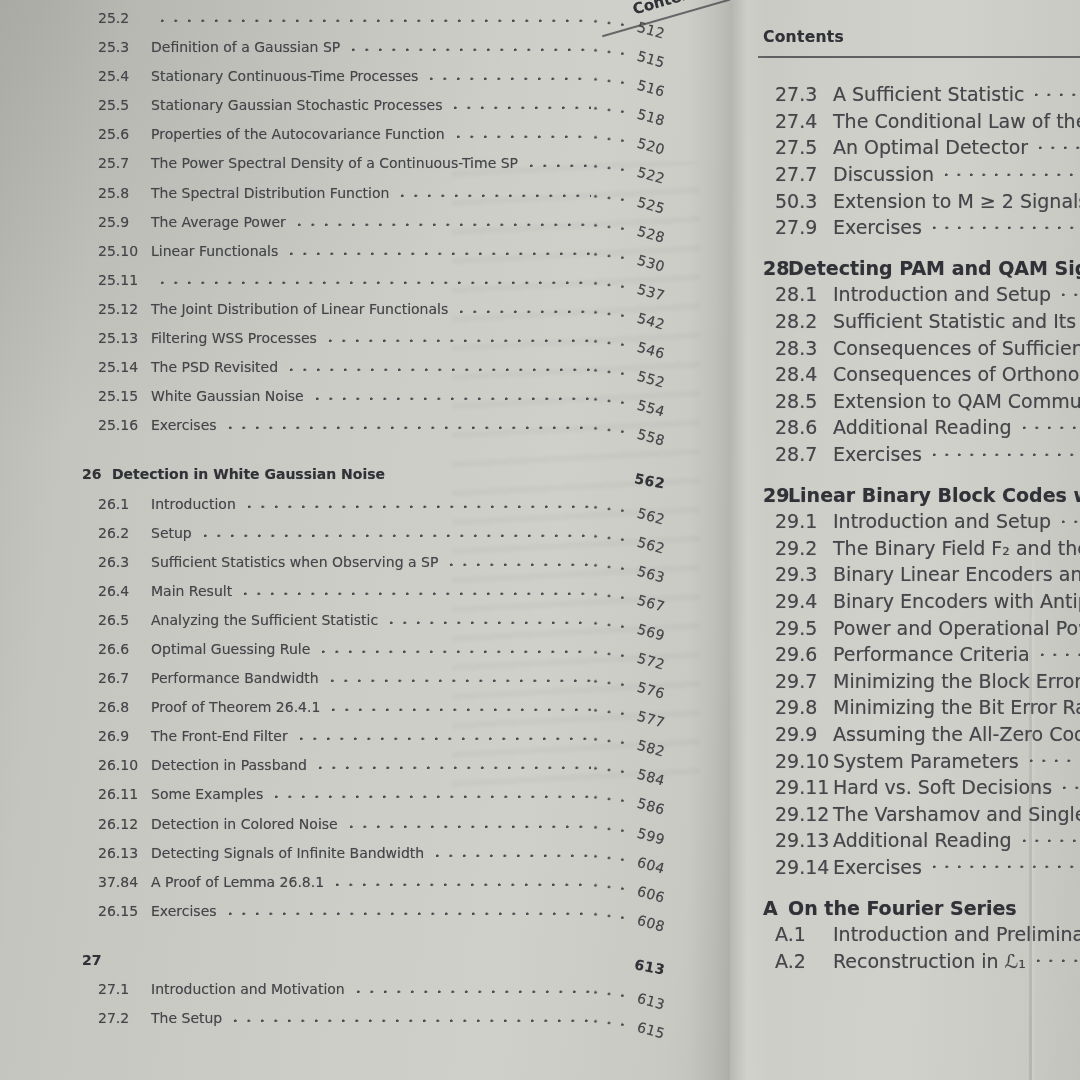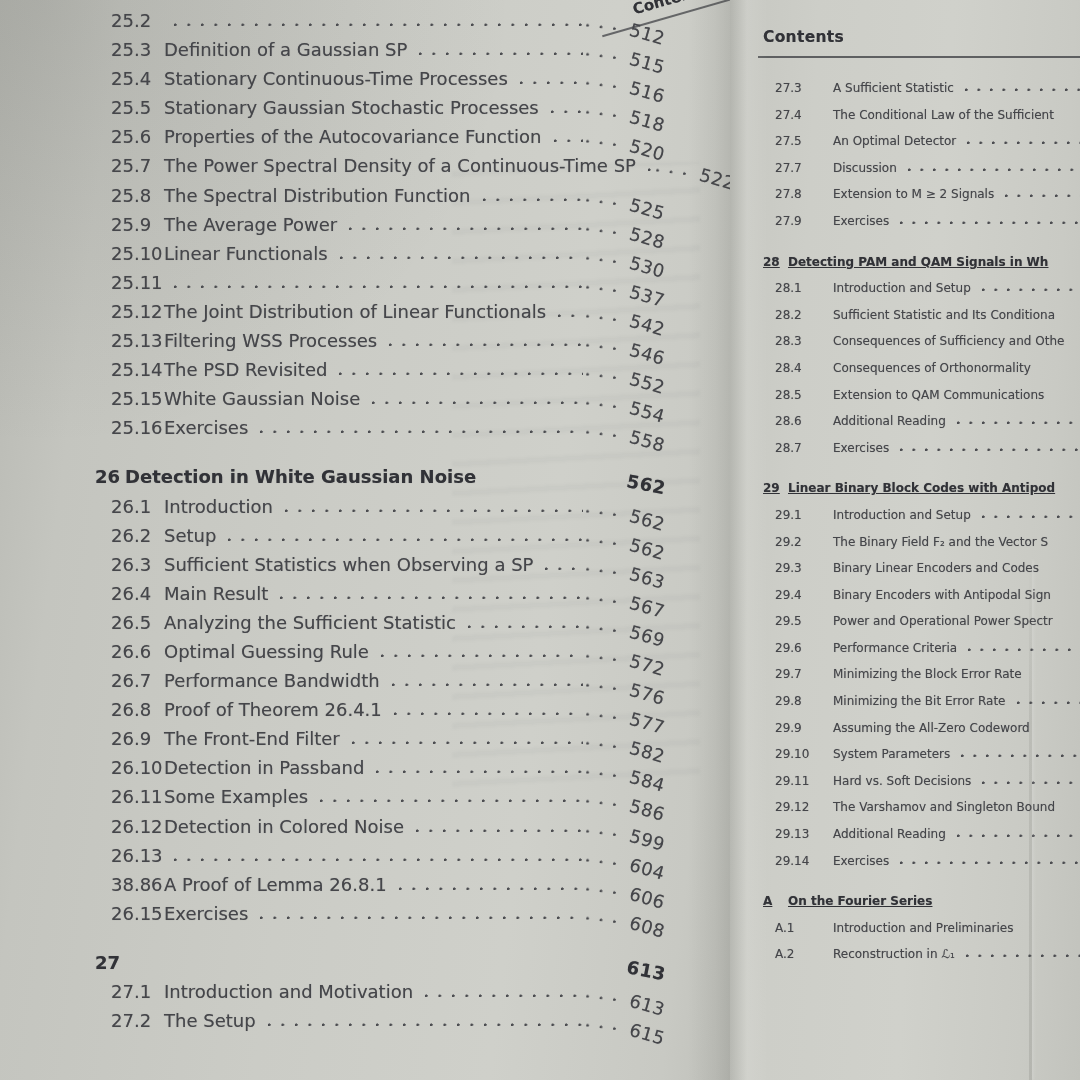--- a/index.html
+++ b/index.html
@@ -56,24 +56,24 @@
     background:rgba(66,67,71,.8);
   }
   
   .toc{position:absolute;}
   .lp .toc{left:80px;top:10px;width:585px;}
   .rp .toc{left:30px;top:81px;width:320px;}
   .row{
     display:flex;align-items:baseline;white-space:nowrap;
     text-shadow:0 0 .7px rgba(64,65,70,.45);
   }
-  .lp .row{height:29.1px;font-size:18px;margin-left:13px;}
-  .rp .row{height:26.6px;font-size:12px;}
+  .lp .row{height:29.1px;font-size:14px;}
+  .rp .row{height:26.6px;font-size:19px;align-items:center;}
   .lp .gap{margin-top:20px;}
-  .rp .gap{margin-top:14px;text-decoration:underline;}
+  .rp .gap{margin-top:14px;}
   .no{flex:none;}
   .lp .no{width:53px;margin-left:18px;}
   .lp .ch .no{width:30px;margin-left:2px;}
   .rp .no{width:58px;margin-left:15px;}
   .rp .ch .no{width:25px;margin-left:3px;}
   .ti{flex:none;padding-right:2px;}
   .ch{font-weight:bold;color:var(--bold,#313237);}
   .lead{flex:1 1 auto;display:flex;align-items:baseline;min-width:0;}
   .dots{
     flex:1 1 auto;height:5px;align-self:baseline;min-width:6px;
@@ -401,30 +401,31 @@
           <span class="lead">
             <span class="dots"></span>
             <span class="tail">
               <span class="dots"></span>
               <span class="pg">599</span>
             </span>
           </span>
         </div>
         <div class="row">
           <span class="no">26.13</span>
+          <span class="ti">Detecting Signals of Infinite Bandwidth</span>
           <span class="lead">
             <span class="dots"></span>
             <span class="tail">
               <span class="dots"></span>
               <span class="pg">604</span>
             </span>
           </span>
         </div>
         <div class="row">
-          <span class="no">38.86</span>
+          <span class="no">37.84</span>
           <span class="ti">A Proof of Lemma 26.8.1</span>
           <span class="lead">
             <span class="dots"></span>
             <span class="tail">
               <span class="dots"></span>
               <span class="pg">606</span>
             </span>
           </span>
         </div>
         <div class="row">
@@ -498,21 +499,21 @@
           </span>
         </div>
         <div class="row">
           <span class="no">27.7</span>
           <span class="ti">Discussion</span>
           <span class="lead">
             <span class="dots"></span>
           </span>
         </div>
         <div class="row">
-          <span class="no">27.8</span>
+          <span class="no">50.3</span>
           <span class="ti">Extension to M ≥ 2 Signals</span>
           <span class="lead">
             <span class="dots"></span>
           </span>
         </div>
         <div class="row">
           <span class="no">27.9</span>
           <span class="ti">Exercises</span>
           <span class="lead">
             <span class="dots"></span>

